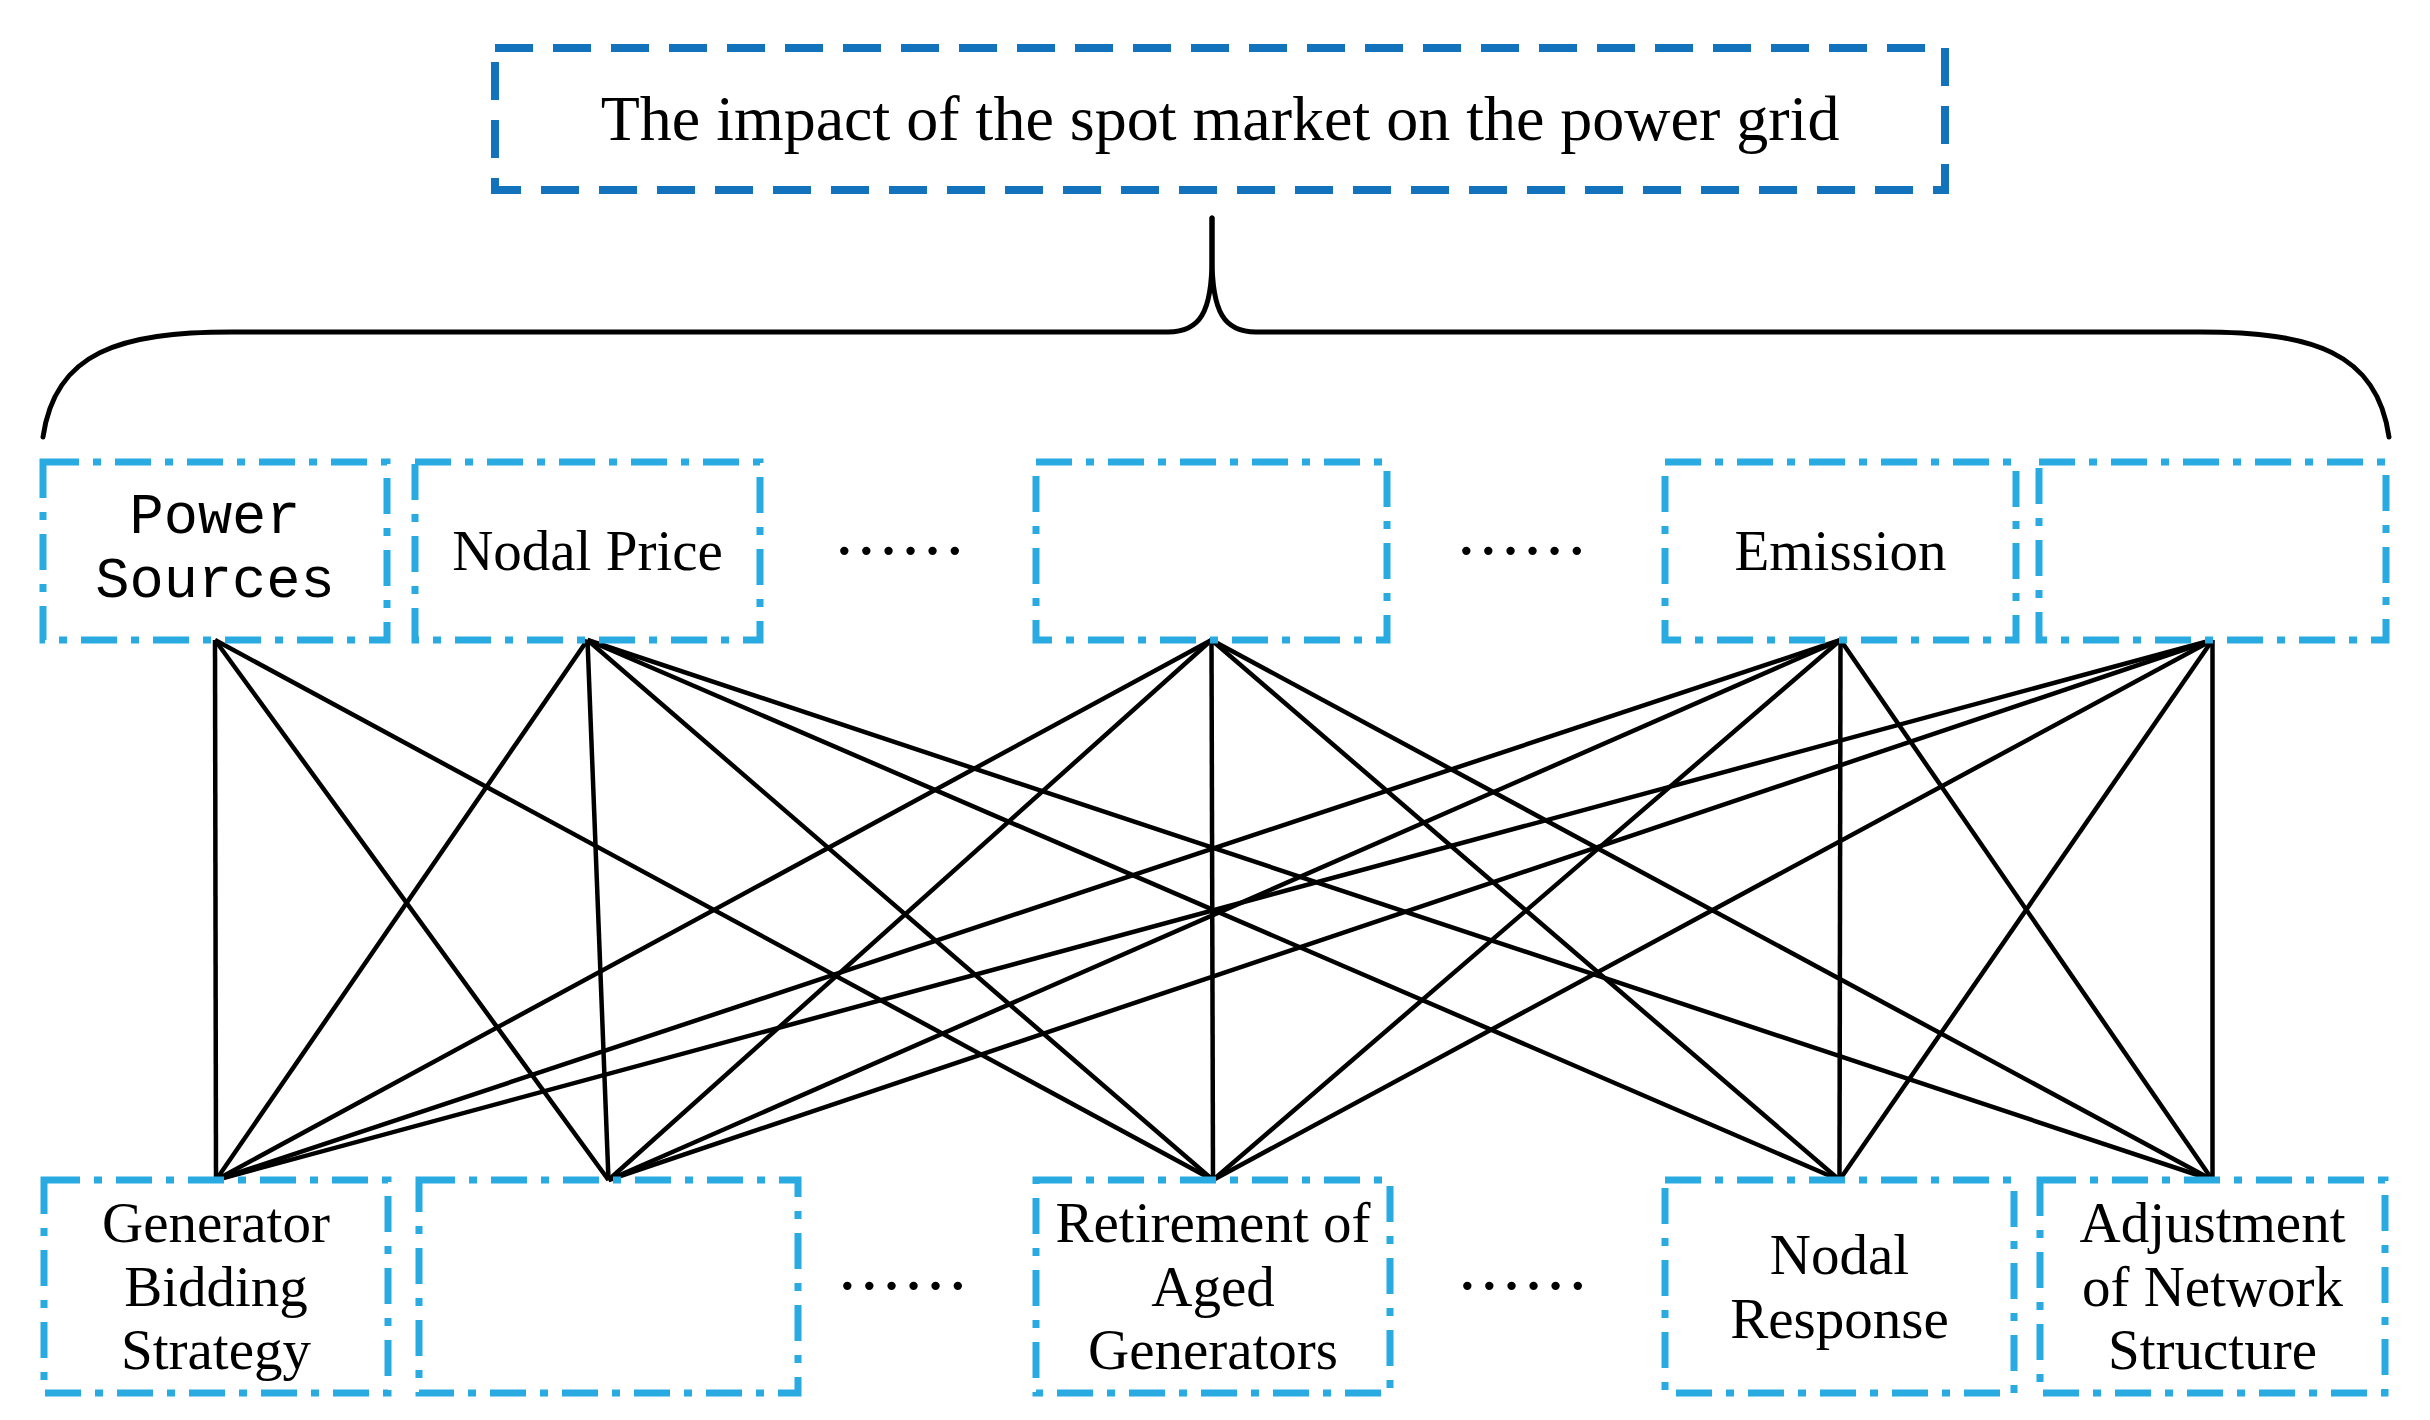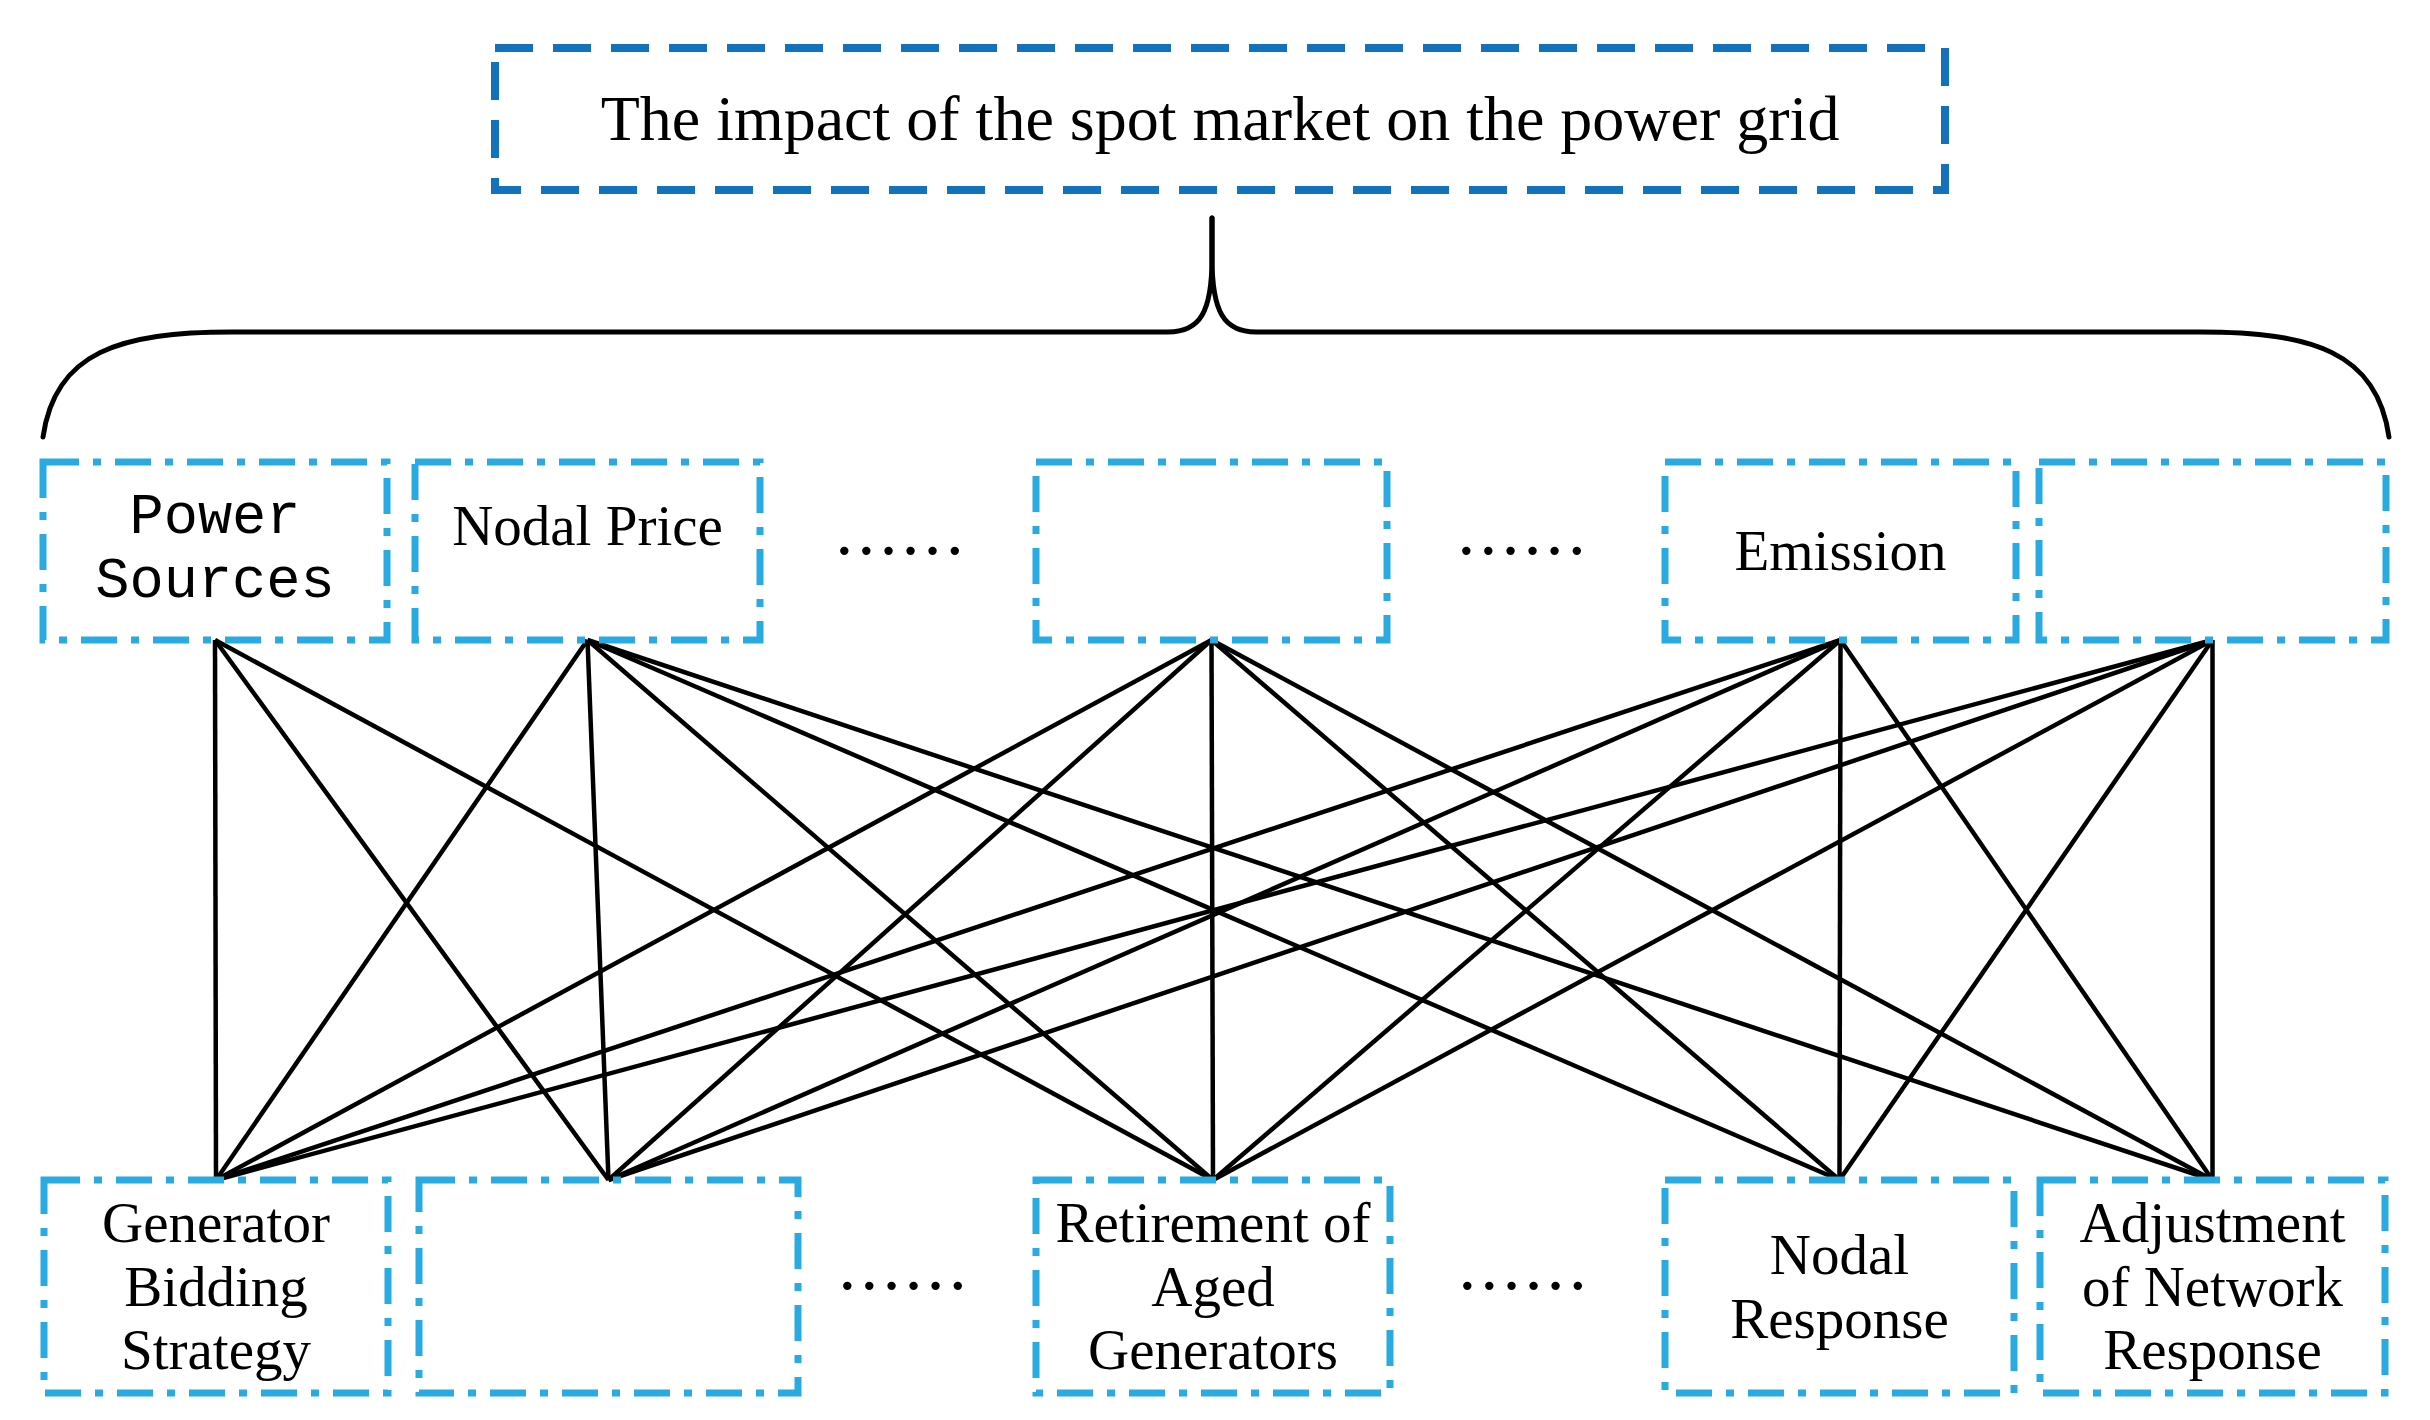--- a/index.html
+++ b/index.html
@@ -80,33 +80,33 @@
     <rect class="node" x="419" y="1180" width="379" height="213"></rect>
     <rect class="node" x="1036" y="1180" width="354" height="213"></rect>
     <rect class="node" x="1665" y="1180" width="349" height="213"></rect>
     <rect class="node" x="2040" y="1180" width="345" height="213"></rect>
   </svg>
 
   <div class="label title" style="left:495px;top:48px;width:1450px;height:142px;">The impact of the spot market on the power grid</div>
 
   <div class="label" style="left:43px;top:462px;width:344px;height:178px;font-family:Liberation Mono, monospace;">Power
 Sources</div>
-  <div class="label" style="left:415px;top:437px;width:345px;height:178px;font-family:Liberation Serif, serif;">Nodal Price</div>
+  <div class="label" style="left:415px;top:462px;width:345px;height:178px;font-family:Liberation Serif, serif;">Nodal Price</div>
   <div class="label" style="left:1665px;top:462px;width:351px;height:178px;">Emission</div>
 
   <div class="dots" style="left:832px;top:521px;width:140px;height:60px;">••••••</div>
   <div class="dots" style="left:1454px;top:521px;width:140px;height:60px;">••••••</div>
   <div class="dots" style="left:835px;top:1256px;width:140px;height:60px;">••••••</div>
   <div class="dots" style="left:1455px;top:1256px;width:140px;height:60px;">••••••</div>
 
   <div class="label" style="left:44px;top:1180px;width:344px;height:213px;">Generator
 Bidding
 Strategy</div>
   <div class="label" style="left:1036px;top:1180px;width:354px;height:213px;">Retirement of
 Aged
 Generators</div>
   <div class="label" style="left:1665px;top:1180px;width:349px;height:213px;">Nodal
 Response</div>
   <div class="label" style="left:2040px;top:1180px;width:345px;height:213px;">Adjustment
 of Network
-Response</div>
+Structure</div>
 
 </div>
 
 </body></html>

